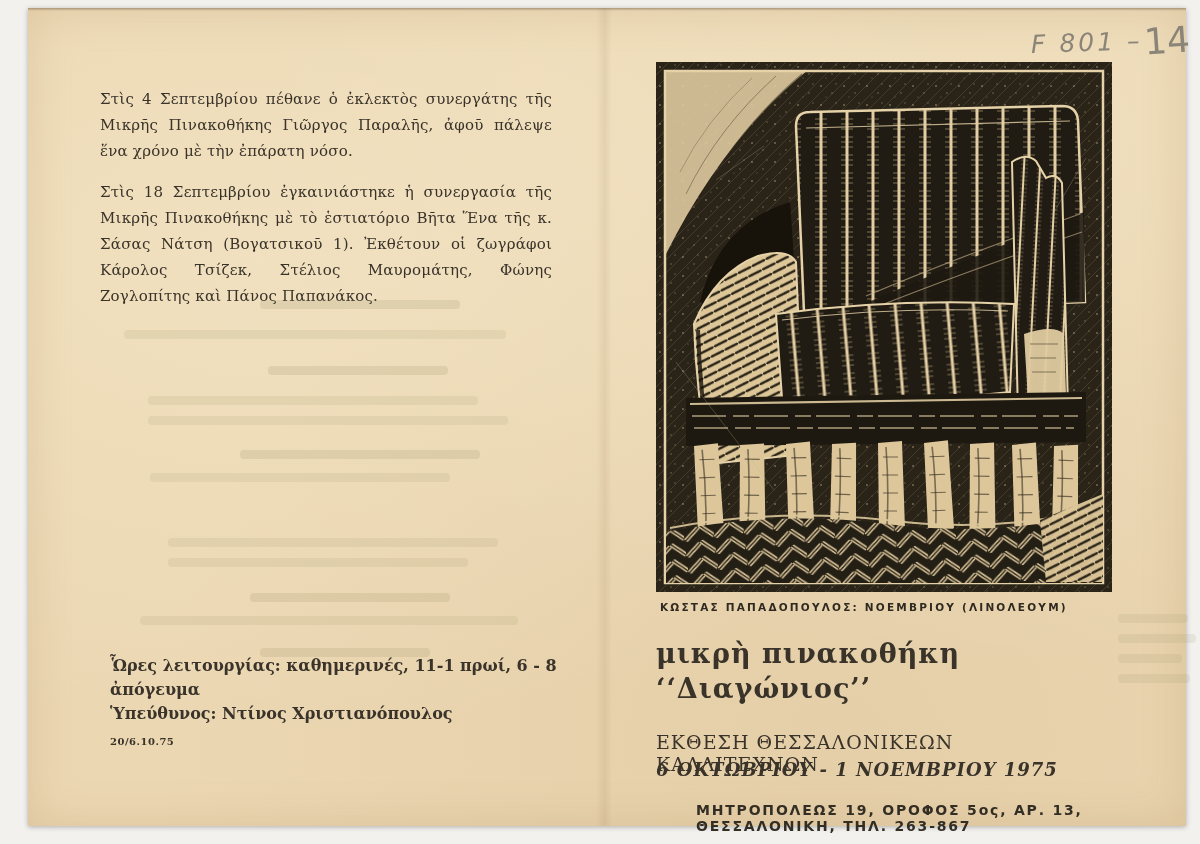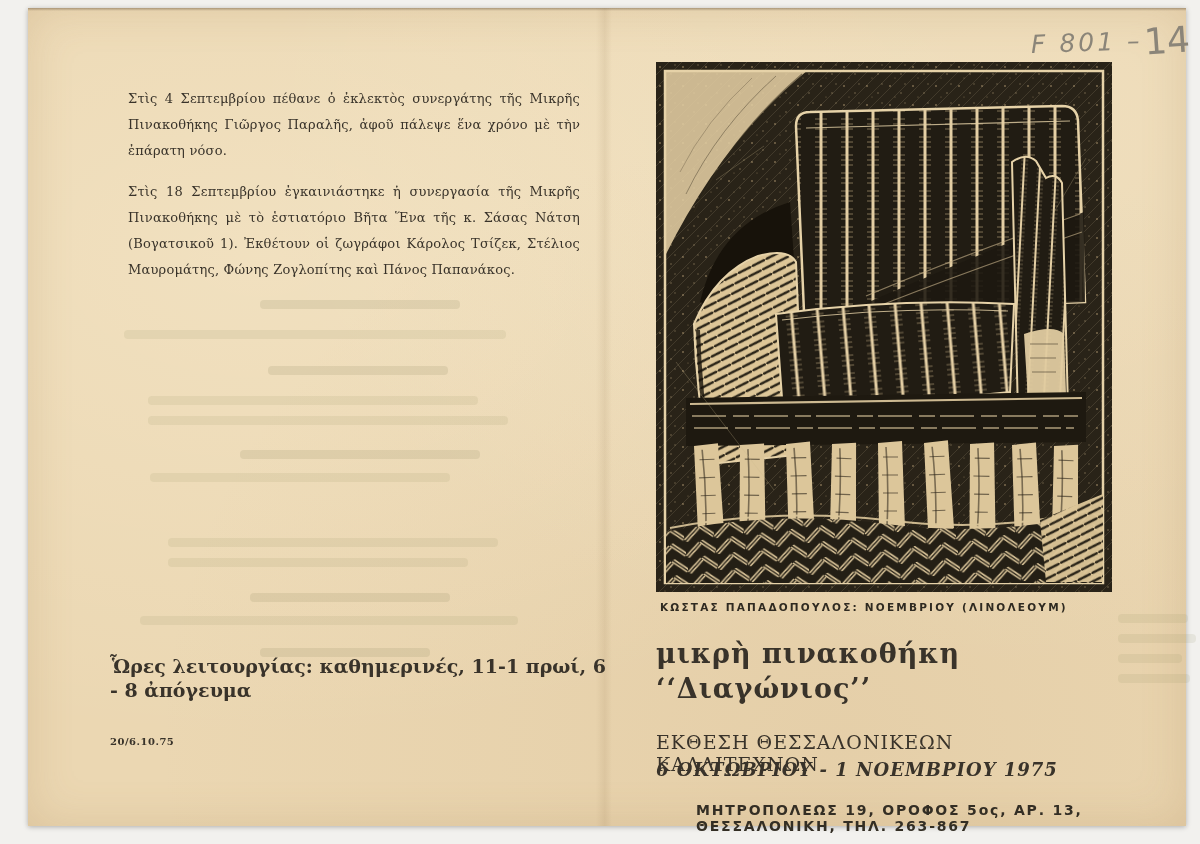--- a/index.html
+++ b/index.html
@@ -25,27 +25,27 @@
     content:"";position:absolute;left:0;top:0;right:0;height:3px;
     background:linear-gradient(rgba(74,54,34,.38), transparent);
   }
   .fold{
     position:absolute;top:0;bottom:0;left:568px;width:16px;
     background:linear-gradient(90deg, transparent, rgba(120,90,50,.10) 55%, transparent);
     pointer-events:none;
   }
   
   .body-par{
-    position:absolute;width:452px;left:100px;
-    font-size:13px;line-height:26px;color:#39332a;
+    position:absolute;width:452px;left:72px;
+    font-size:15px;line-height:26px;color:#39332a;
     text-align:justify;letter-spacing:.2px;
   }
   .footer-lines{
     position:absolute;left:82px;top:646px;width:500px;
-    font-size:19px;line-height:24px;font-weight:bold;color:#39332a;
+    font-size:16px;line-height:24px;font-weight:bold;color:#39332a;
   }
   .print-date{
     position:absolute;left:82px;top:728px;
     font-size:10px;font-weight:bold;color:#39332a;letter-spacing:.5px;
   }
   .ghost{
     position:absolute;height:9px;border-radius:4px;
     background:rgba(143,136,92,.17);
     filter:blur(.7px);
   }
@@ -92,20 +92,21 @@
       <div class="ghost" style="left:212px;top:442px;width:240px"></div>
       <div class="ghost soft" style="left:122px;top:465px;width:300px"></div>
       <div class="ghost soft" style="left:140px;top:530px;width:330px"></div>
       <div class="ghost soft" style="left:140px;top:550px;width:300px"></div>
       <div class="ghost" style="left:222px;top:585px;width:200px"></div>
       <div class="ghost soft" style="left:112px;top:608px;width:378px"></div>
       <div class="ghost" style="left:232px;top:640px;width:170px"></div>
 
       <div class="footer-lines">
         <div>Ὧρες λειτουργίας: καθημερινές, 11-1 πρωί, 6 - 8 ἀπόγευμα</div>
+        <div>Ὑπεύθυνος: Ντίνος Χριστιανόπουλος</div>
       </div>
       <div class="print-date">20/6.10.75</div>
     </div>
 
     <div>
 
       <div class="pencil pencil-code">F 801 –</div>
       <div class="pencil pencil-num">14</div>
 
       <svg class="plate" viewBox="0 0 456 530">

